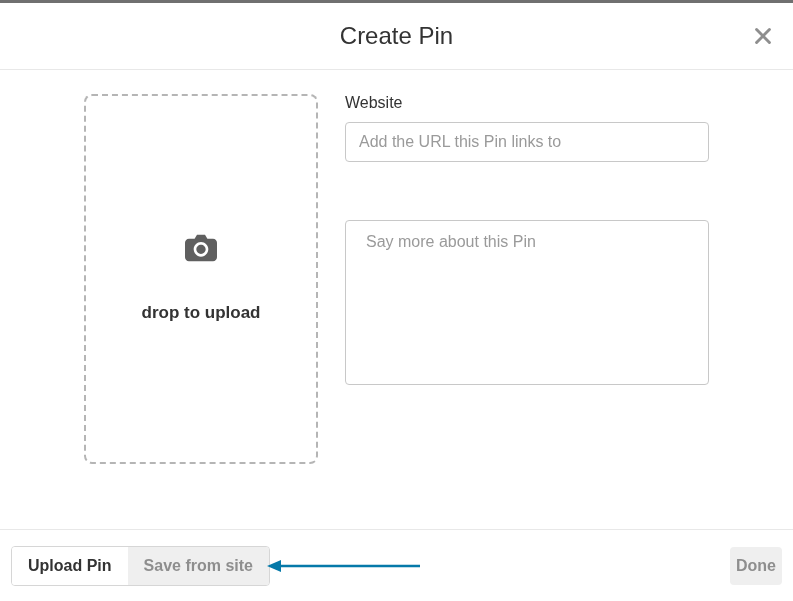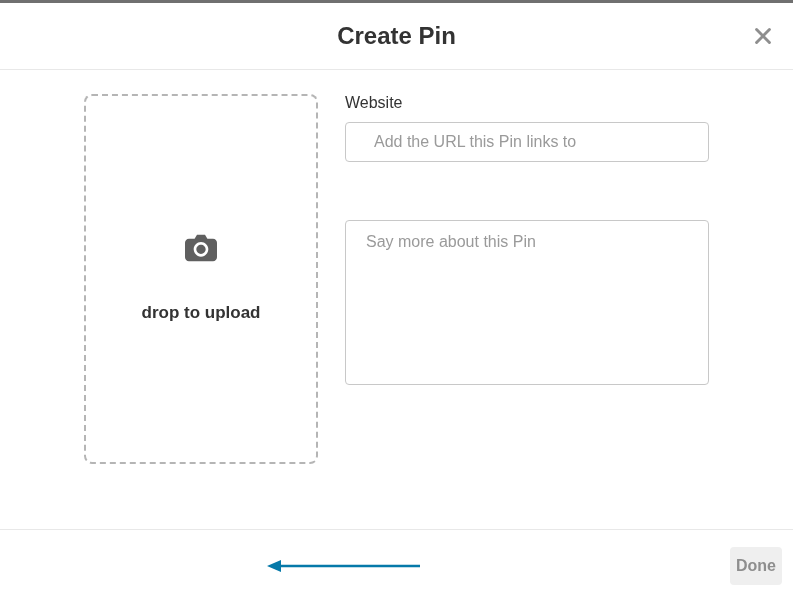--- a/index.html
+++ b/index.html
@@ -23,21 +23,21 @@
     .header {
       position: relative;
       height: 67px;
       border-bottom: 1px solid #e8e8e8;
       display: flex;
       align-items: center;
       justify-content: center;
     }
     .header-title {
       font-size: 24px;
-      font-weight: 700;
+      font-weight: 400;
       color: #333;
     }
     .close-btn {
       position: absolute;
       right: 15px;
       top: 18px;
       width: 30px;
       height: 30px;
       display: flex;
       align-items: center;
@@ -91,21 +91,21 @@
       font-size: 16px;
       color: #333;
       margin-bottom: 10px;
       font-weight: 400;
     }
     .text-input {
       width: 100%;
       height: 40px;
       border: 1px solid #c8c8c8;
       border-radius: 4px;
-      padding: 0 28px;
+      padding: 0 13px;
       font-size: 16px;
       color: #333;
       outline: none;
       font-family: inherit;
     }
     .text-input::placeholder {
       color: #9a9a9a;
     }
     .textarea-input {
       width: 100%;
@@ -222,20 +222,24 @@
       <div class="field-label">Website</div>
       <input type="text" class="text-input" placeholder="Add the URL this Pin links to" style="">
     </div>
     <div class="field-group">
       <textarea class="textarea-input" placeholder="Say more about this Pin" style=""></textarea>
     </div>
   </div>
 </div>
 
 <div class="footer">
+  <div class="tab-group">
+    <button class="tab-btn active">Upload Pin</button>
+    <button class="tab-btn inactive">Save from site</button>
+  </div>
 
   <div class="arrow-annotation">
     <svg viewBox="0 0 160 18">
       <line x1="14" y1="9" x2="155" y2="9" stroke="#0579a9" stroke-width="2.5"></line>
       <polygon points="2,9 16,3 16,15" fill="#0579a9"></polygon>
     </svg>
   </div>
 
   <button class="done-btn">Done</button>
 </div>

